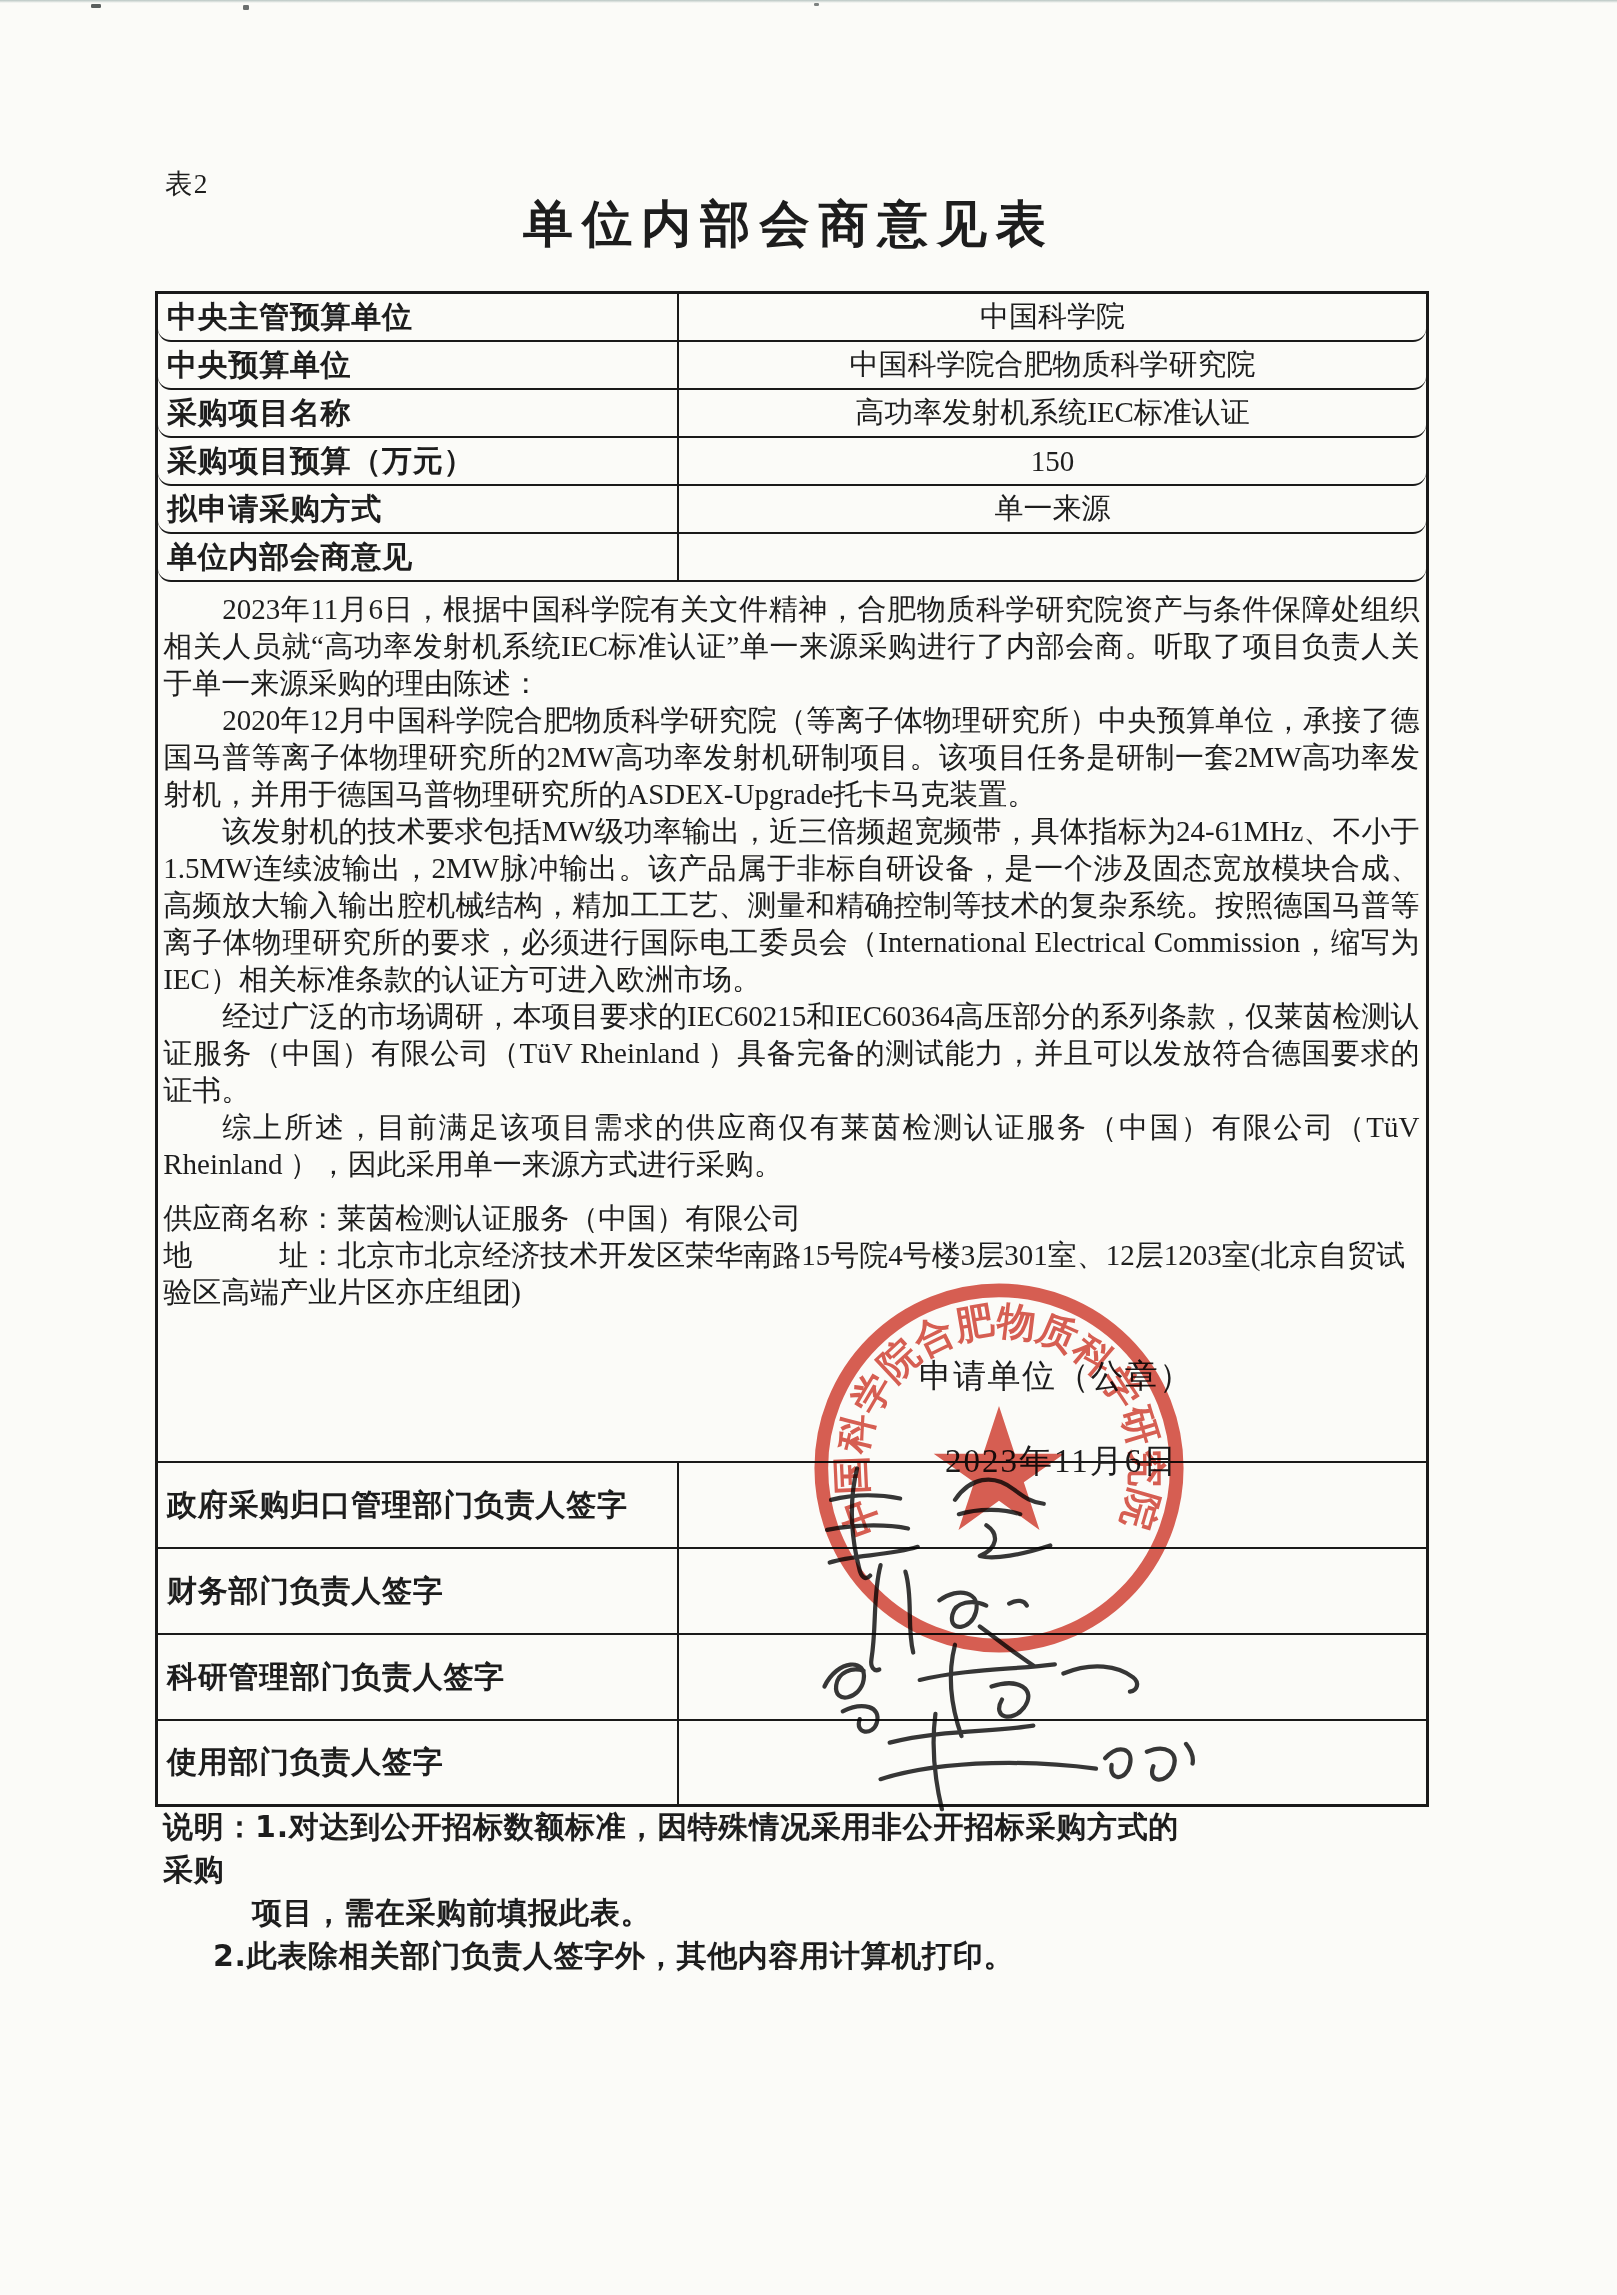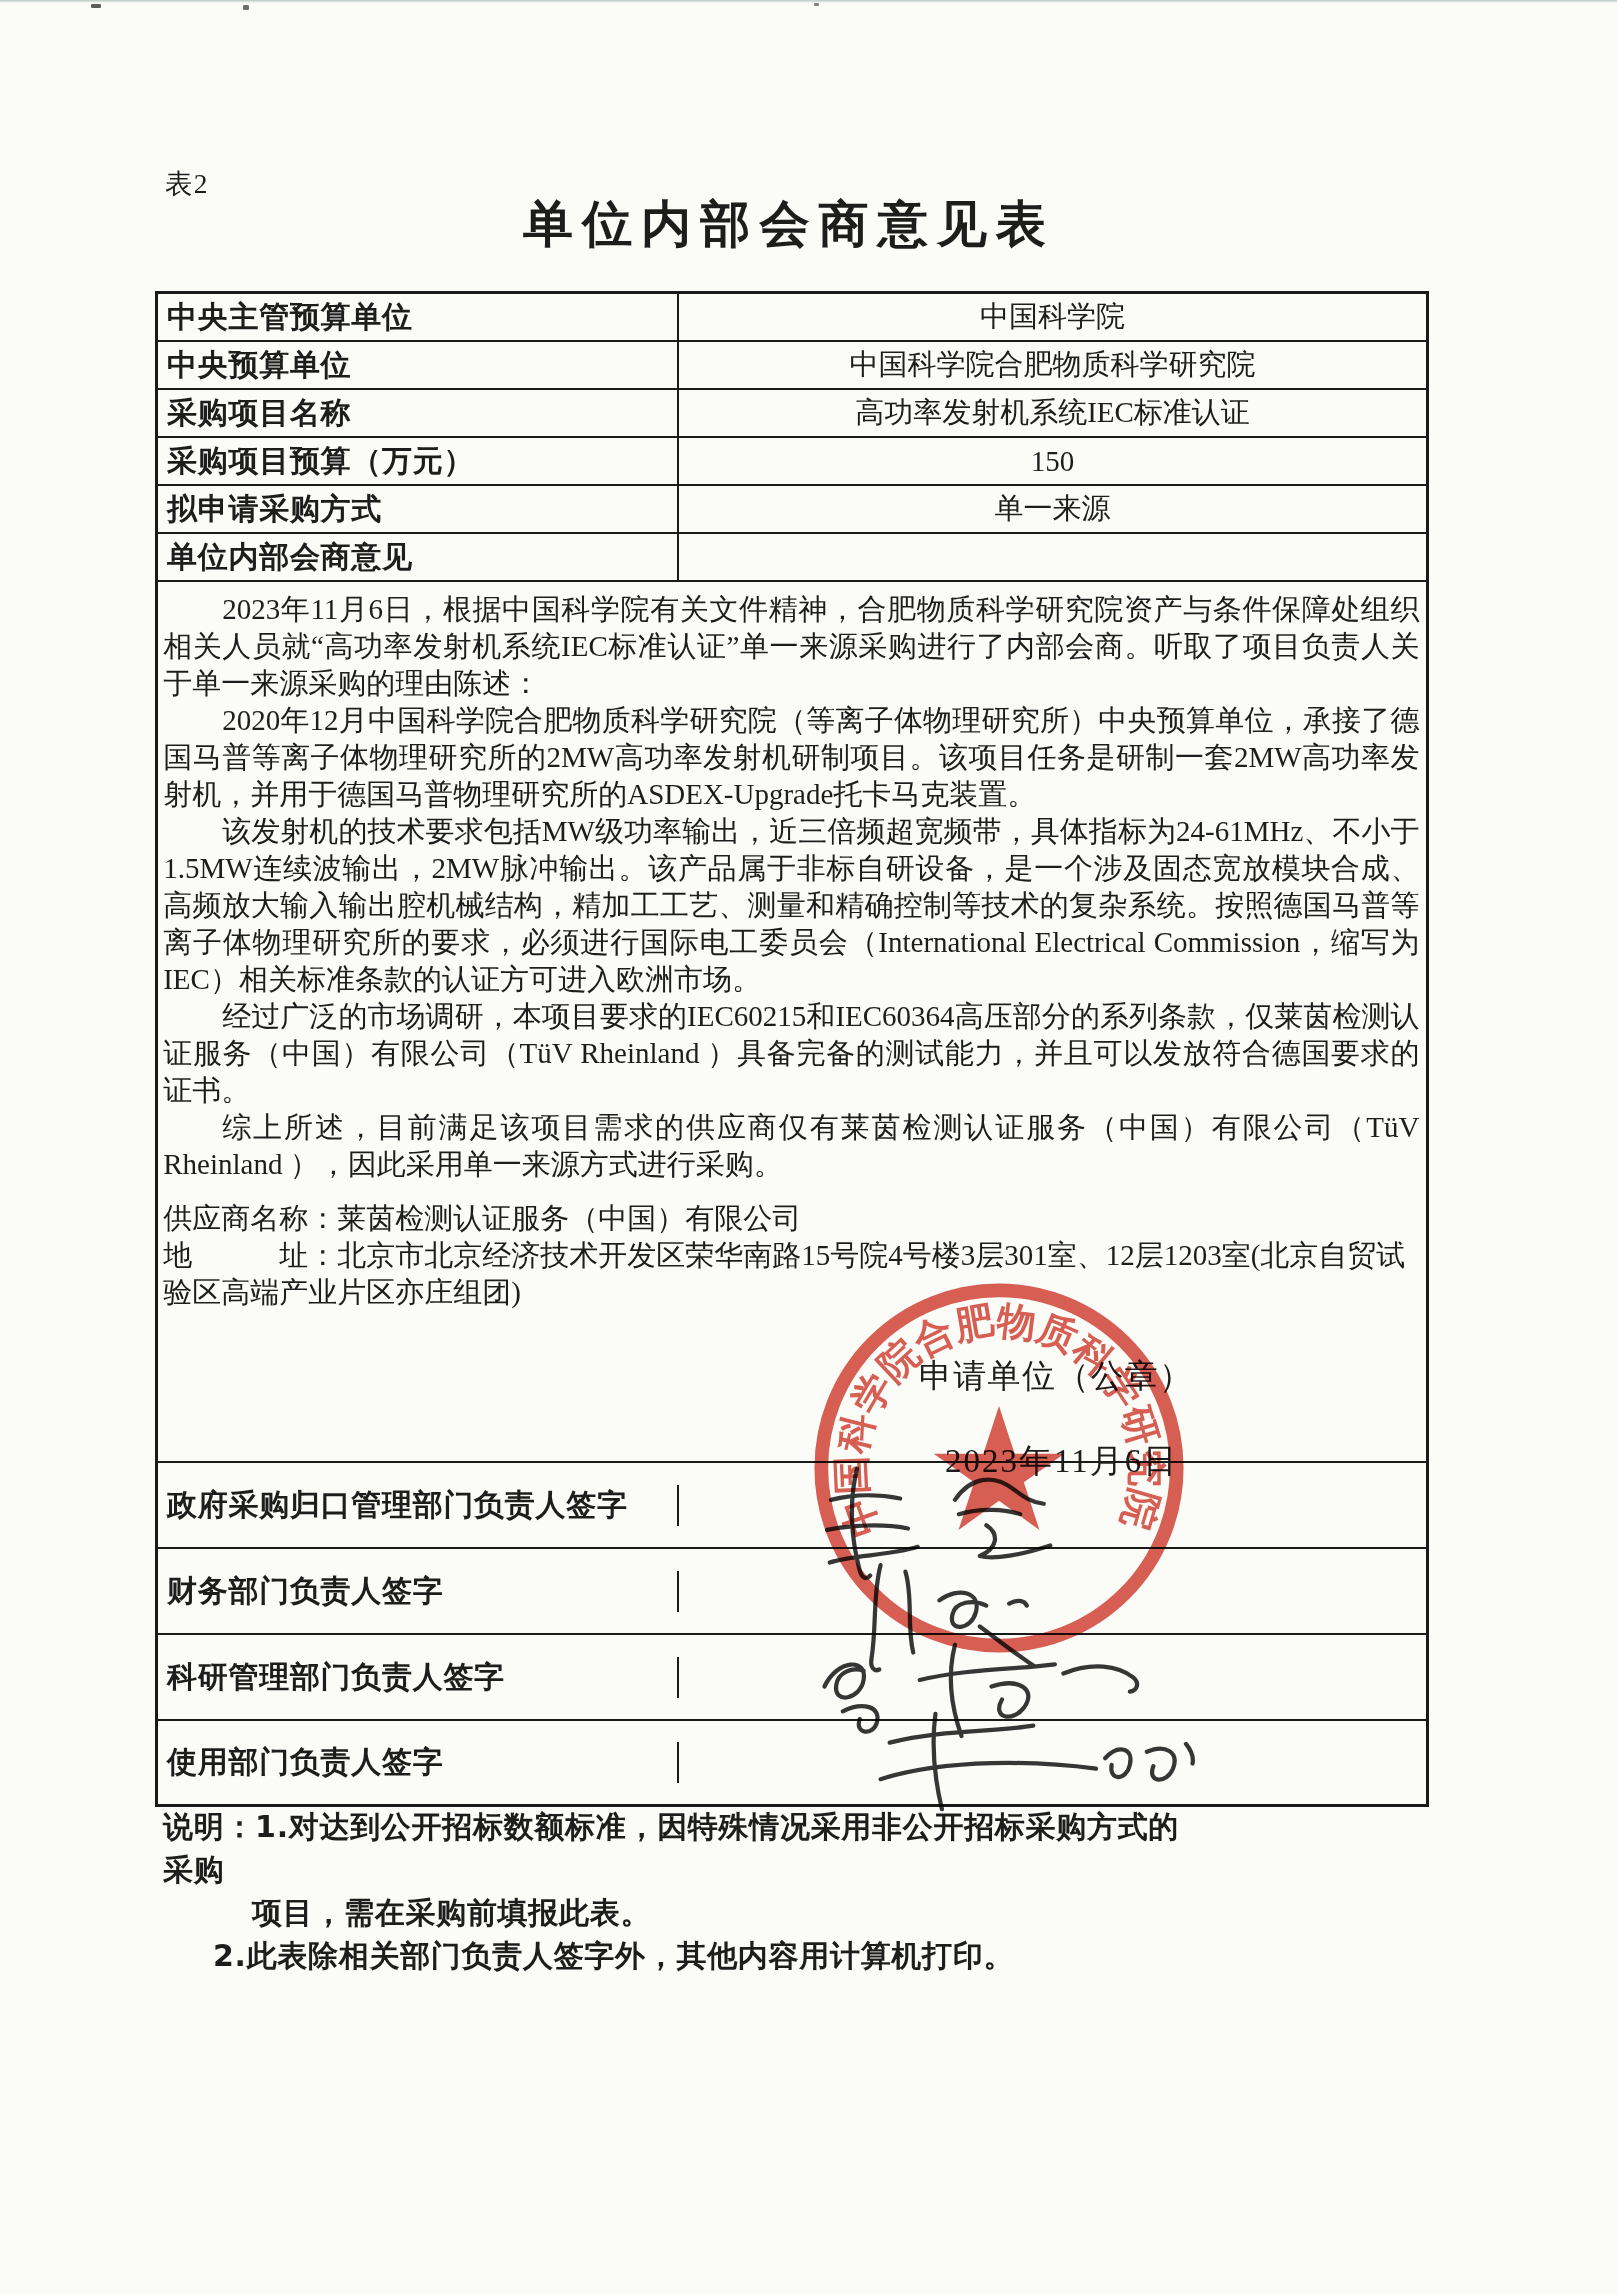--- a/index.html
+++ b/index.html
@@ -31,22 +31,22 @@
     margin:0;text-align:center;
     font-family:"DejaVu Sans","Liberation Sans",sans-serif;
     font-weight:700;font-size:50px;letter-spacing:9.1px;
   }
   .form-table{
     position:absolute;left:155px;top:291px;width:1268px;
     border:3.3px solid var(--line);
     background:transparent;
   }
   .row{display:flex;border-bottom:2.6px solid var(--line);}
-  .row.attr{height:46px;}
-  .row.sig{height:84px;align-items:center;}
+  .row.attr{height:46px;border-radius:13px;}
+  .row.sig{height:84px;}
   .row.sig.last{height:83px;border-bottom:none;gap:13px;}
   .cell{box-sizing:border-box;display:flex;align-items:center;}
   .cell.label{
     width:521px;flex:0 0 521px;border-right:2.6px solid var(--line);
     padding-left:9.1px;font-size:30px;font-weight:700;
     letter-spacing:0.7px;
   }
   .cell.value{
     flex:1;justify-content:center;font-size:29px;
   }

